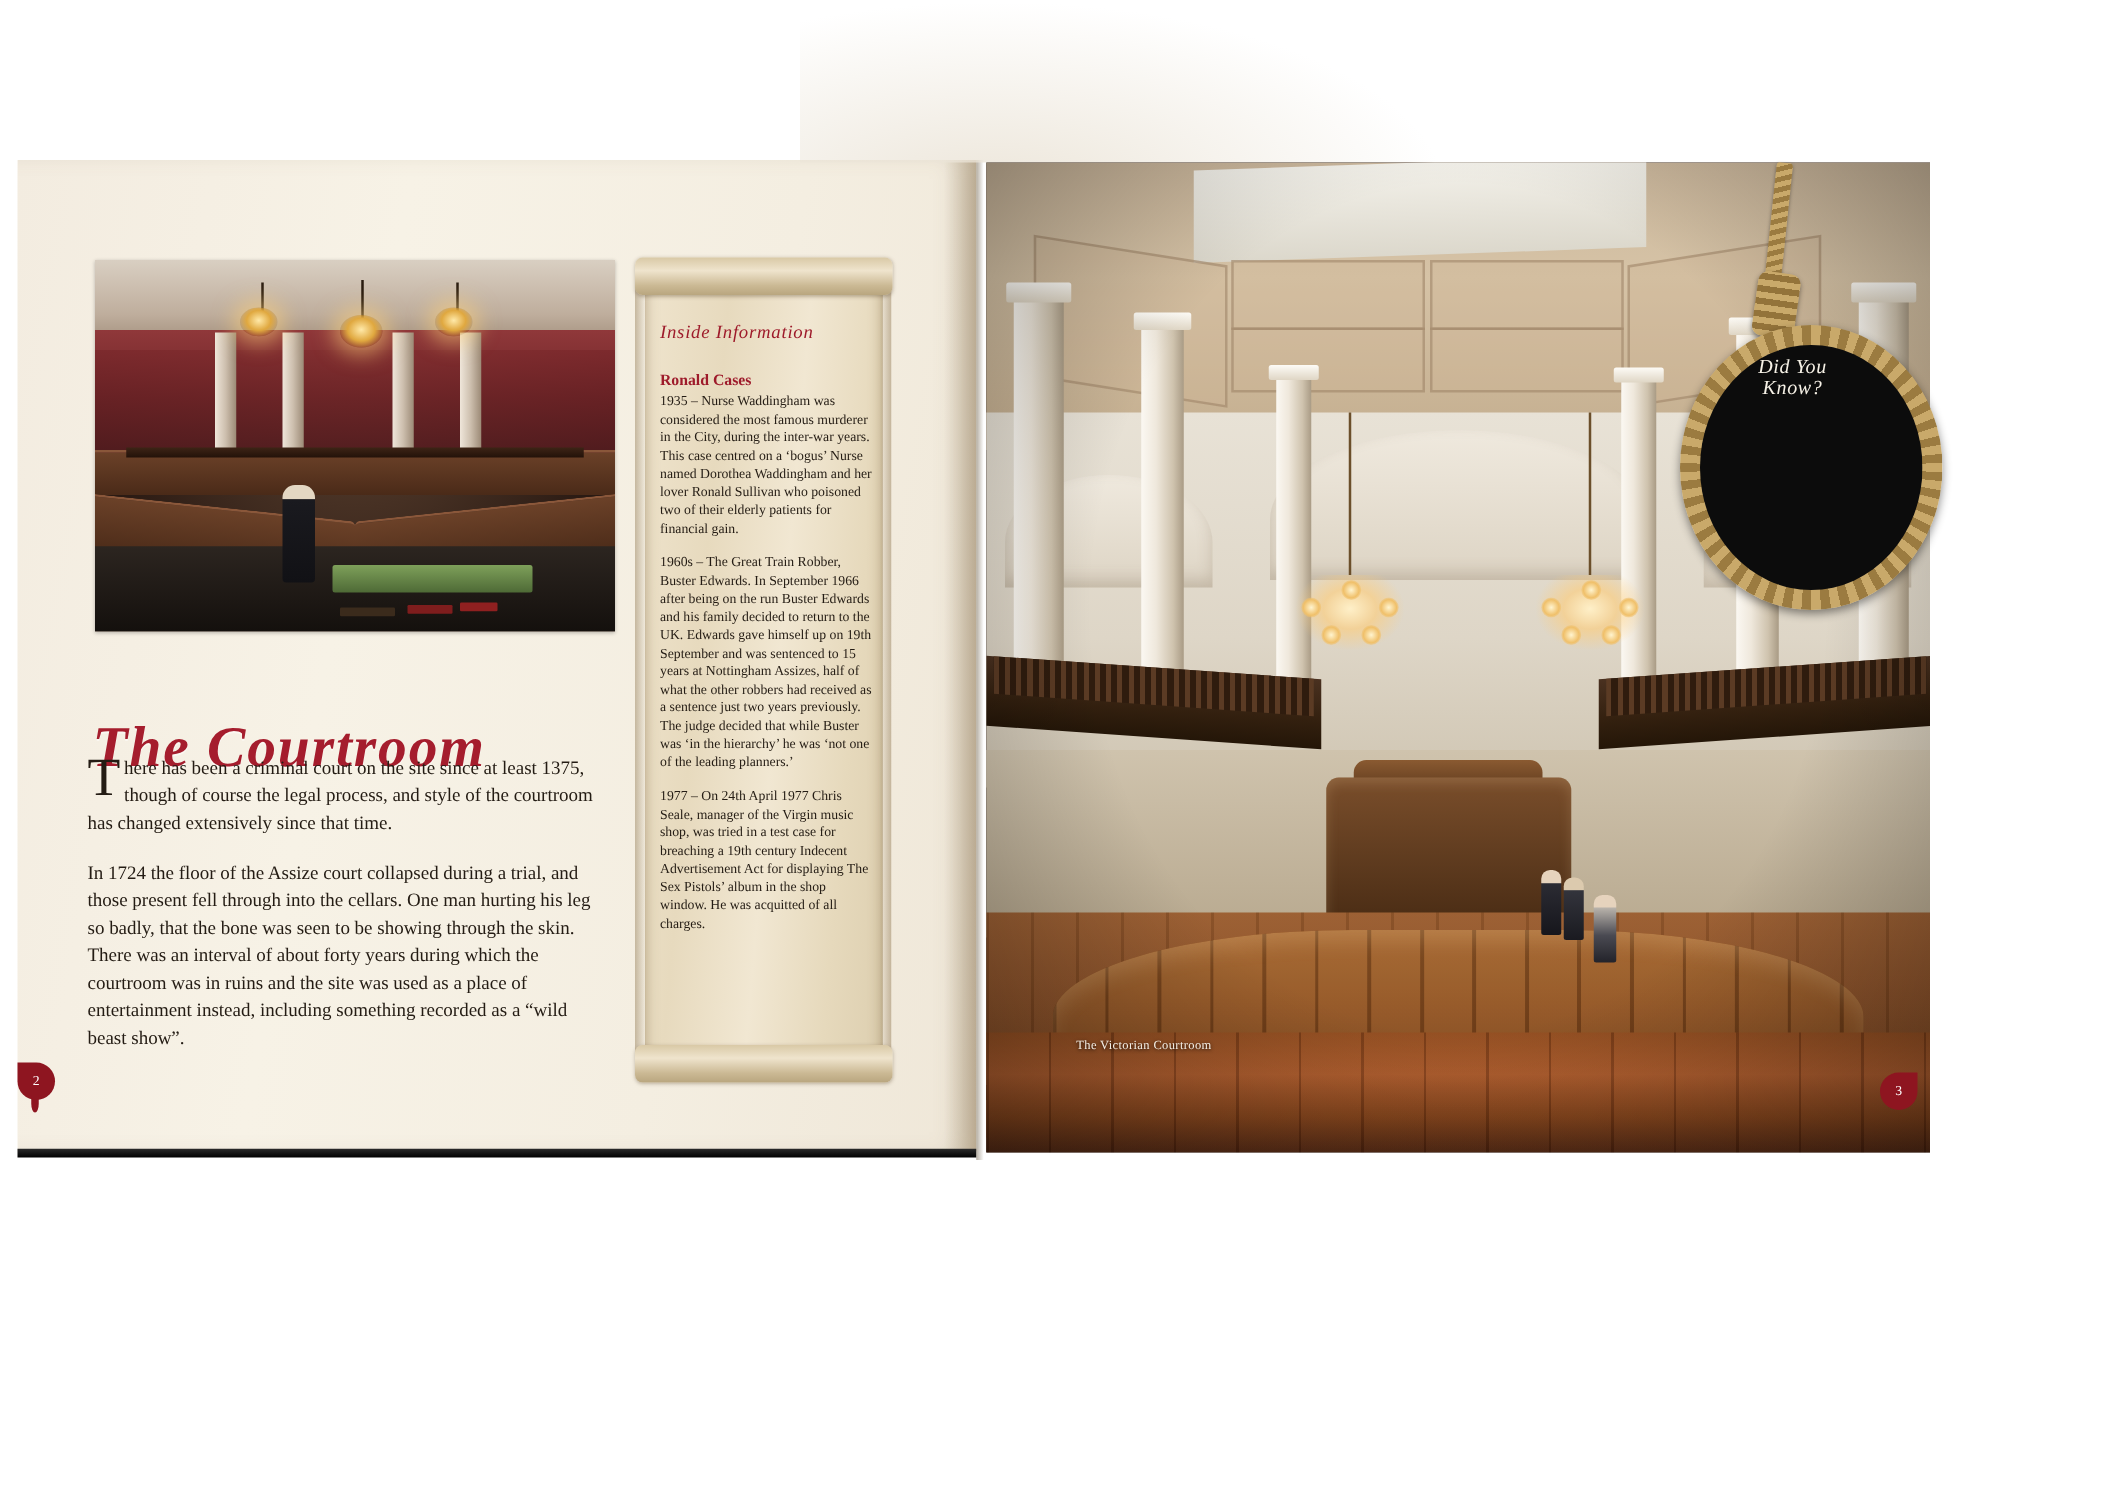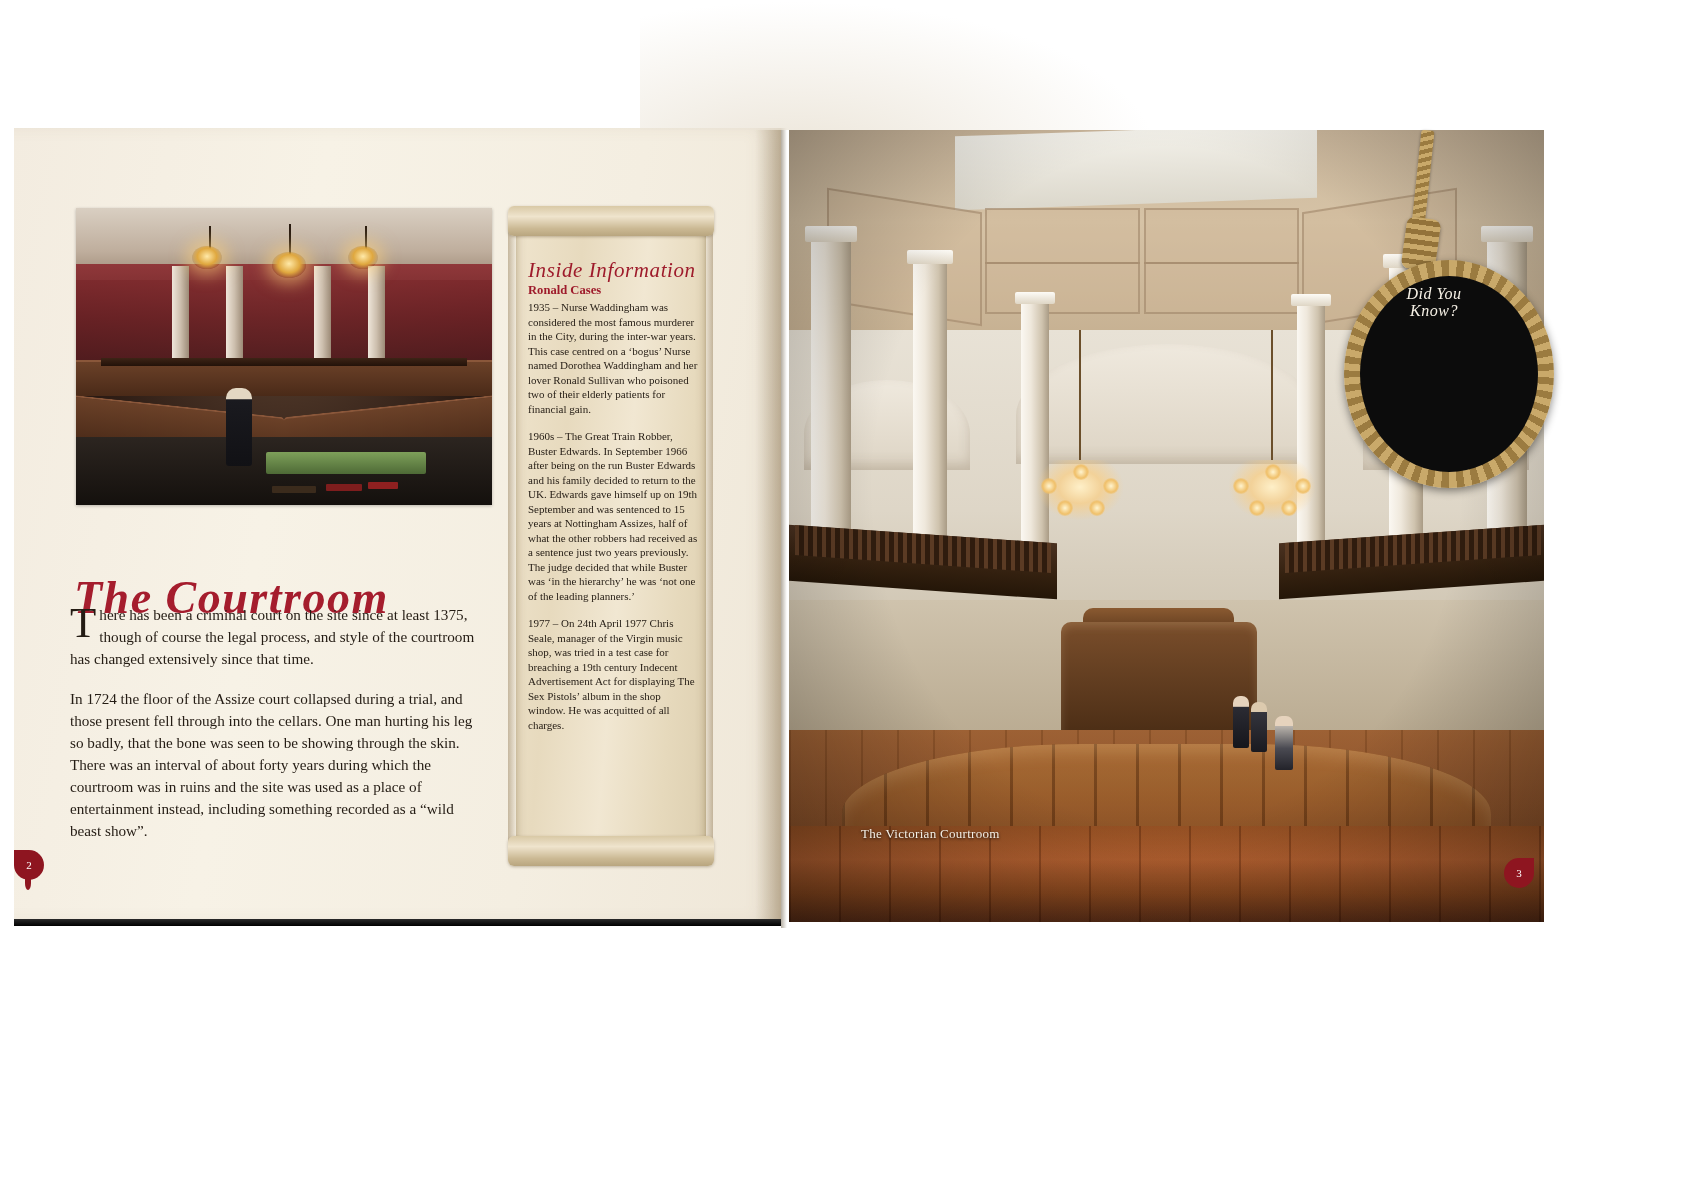--- a/index.html
+++ b/index.html
@@ -196,25 +196,25 @@
   }
   .scroll-edge-r { right: 0; transform: scaleX(-1); }
   .scroll-content {
     position: absolute;
     left: 20px; top: 58px;
     width: 170px;
     color: #241c14;
   }
   .inside-info-title {
     font-family: "Liberation Serif", serif;
-    font-size: 21px;
+    font-size: 15px;
     font-style: italic;
     color: #9e1b2b;
     letter-spacing: .6px;
-    margin-bottom: 0;
+    margin-bottom: 22px;
   }
   .famous-cases {
     color: #9e1b2b;
     font-size: 12.6px;
     font-weight: bold;
     margin-bottom: 2px;
   }
   .scroll-content p {
     margin: 0 0 13px 0;
     font-size: 11px;
@@ -368,21 +368,21 @@
   .cr-vignette {
     position: absolute; left: 0; top: 0; width: 100%; height: 100%;
     background: radial-gradient(ellipse at 50% 45%, rgba(0,0,0,0) 55%, rgba(0,0,0,0.35) 100%);
     pointer-events: none;
   }
   .caption-victorian {
     position: absolute;
     left: 72px;
     bottom: 80px;
     color: #f4efe6;
-    font-size: 13px;
+    font-size: 10px;
     letter-spacing: .3px;
     text-shadow: 0 1px 3px rgba(0,0,0,0.85);
   }
 
   
   .noose {
     position: absolute;
     left: 1330px;
     top: 130px;
     width: 200px;

